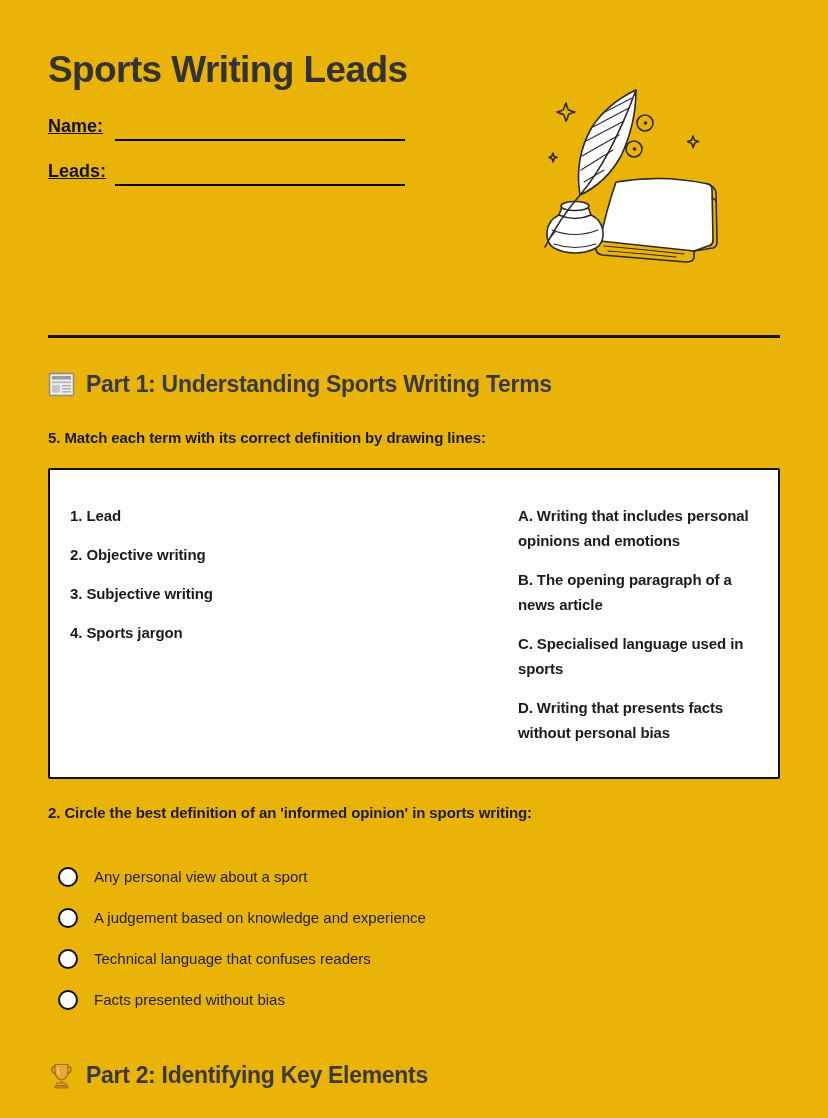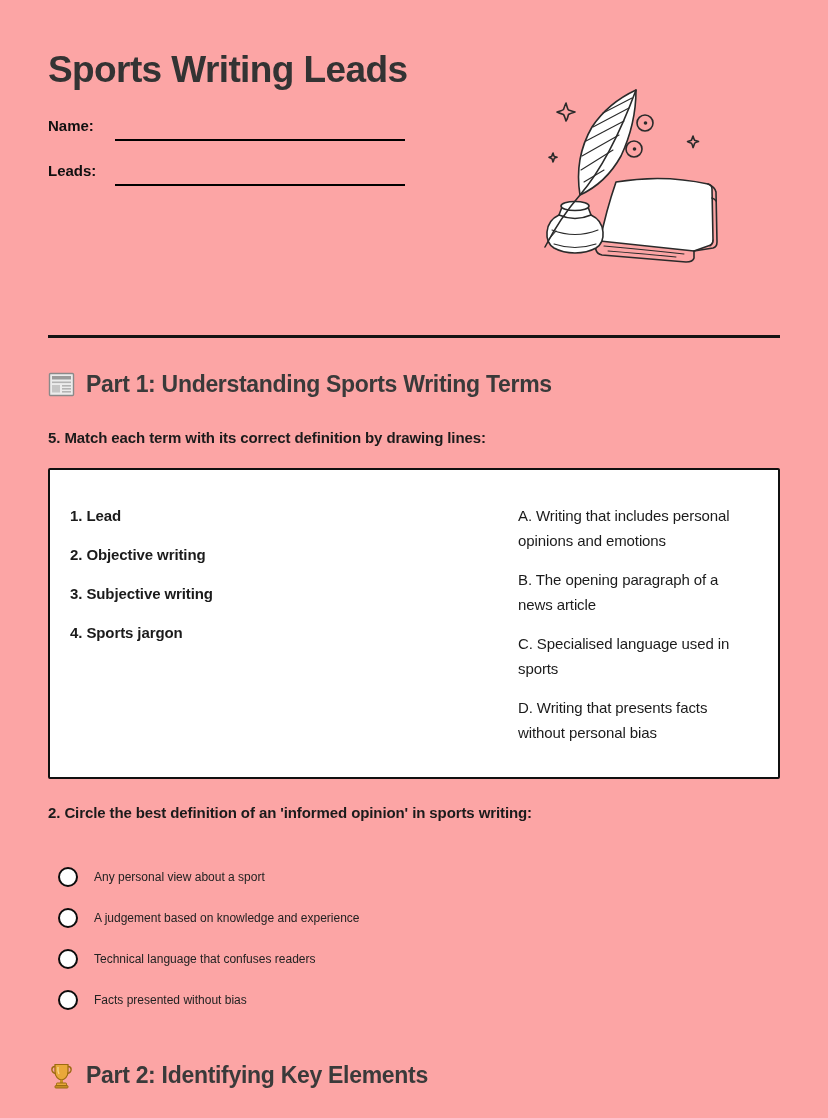--- a/index.html
+++ b/index.html
@@ -3,30 +3,30 @@
 <meta charset="utf-8">
 <style>
   * { margin:0; padding:0; box-sizing:content-box; }
   html,body { background:#ffffff; }
   body {
     width:828px; height:1118px;
     font-family:"Liberation Sans","DejaVu Sans",sans-serif;
     color:#1b1b1b;
     position:relative;
   }
-  .page { position:relative; width:828px; height:1118px; background:#fca5a5; overflow:hidden; }
+  .page { position:relative; width:828px; height:1118px; background:#eab308; overflow:hidden; }
 
   .title {
     position:absolute; left:48px; top:49px;
     font-size:37px; line-height:42px; font-weight:700; color:#333333;
     letter-spacing:-0.6px;
   }
 
   .field-label {
-    position:absolute; font-size:15px; font-weight:700; color:#101010; line-height:18px;
+    position:absolute; font-size:18px; font-weight:700; color:#101010; line-height:18px;text-decoration:underline;
   }
   .field-line {
     position:absolute; left:115px; width:290px; height:2px; background:#000;
     cursor:text;
   }
   #name-label { left:48px; top:117px; }
   #name-line  { top:139px; }
   #date-label { left:48px; top:162px; }
   #date-line  { top:184px; }
 
@@ -53,31 +53,31 @@
     position:absolute; left:48px; top:468px; width:728px; height:307px;
     border:2px solid #101010; border-radius:2px; background:#fff;
   }
   .terms { position:absolute; left:20px; top:33px; }
   .term  {
     font-size:15px; font-weight:700; color:#1b1b1b; line-height:25px;
     margin-bottom:14px; letter-spacing:-0.1px;
   }
   .defs { position:absolute; left:468px; top:33px; width:252px; }
   .def  {
-    font-size:15px; font-weight:400; color:#1b1b1b; line-height:25px;
+    font-size:15px; font-weight:700; color:#1b1b1b; line-height:25px;
     margin-bottom:14px; white-space:pre-line; letter-spacing:-0.1px;
   }
 
   .options { position:absolute; left:58px; top:866px; }
   .option-row { display:flex; align-items:center; height:22px; margin-bottom:19px; }
   .radio {
     width:16px; height:16px; border:2.5px solid #0c0c0c; border-radius:50%;
     background:#fff; margin-right:16px; cursor:pointer; flex:0 0 auto;
   }
-  .option-label { font-size:12px; color:#222222; line-height:22px; }
+  .option-label { font-size:15px; color:#222222; line-height:22px; }
 
   svg .ln { fill:none; stroke:#2a2a2a; stroke-width:1.6; stroke-linecap:round; stroke-linejoin:round; }
   svg .fw { fill:#ffffff; stroke:#2a2a2a; stroke-width:1.6; stroke-linejoin:round; }
   svg .thin { fill:none; stroke:#2a2a2a; stroke-width:1.1; stroke-linecap:round; }
 </style>
 </head>
 <body>
 
 <div class="page">
 

